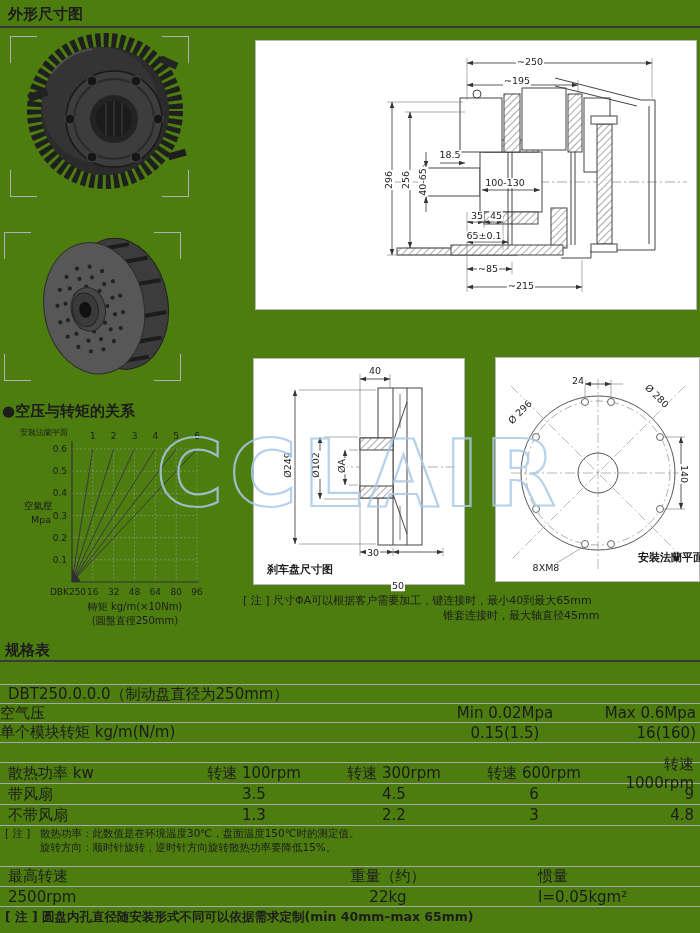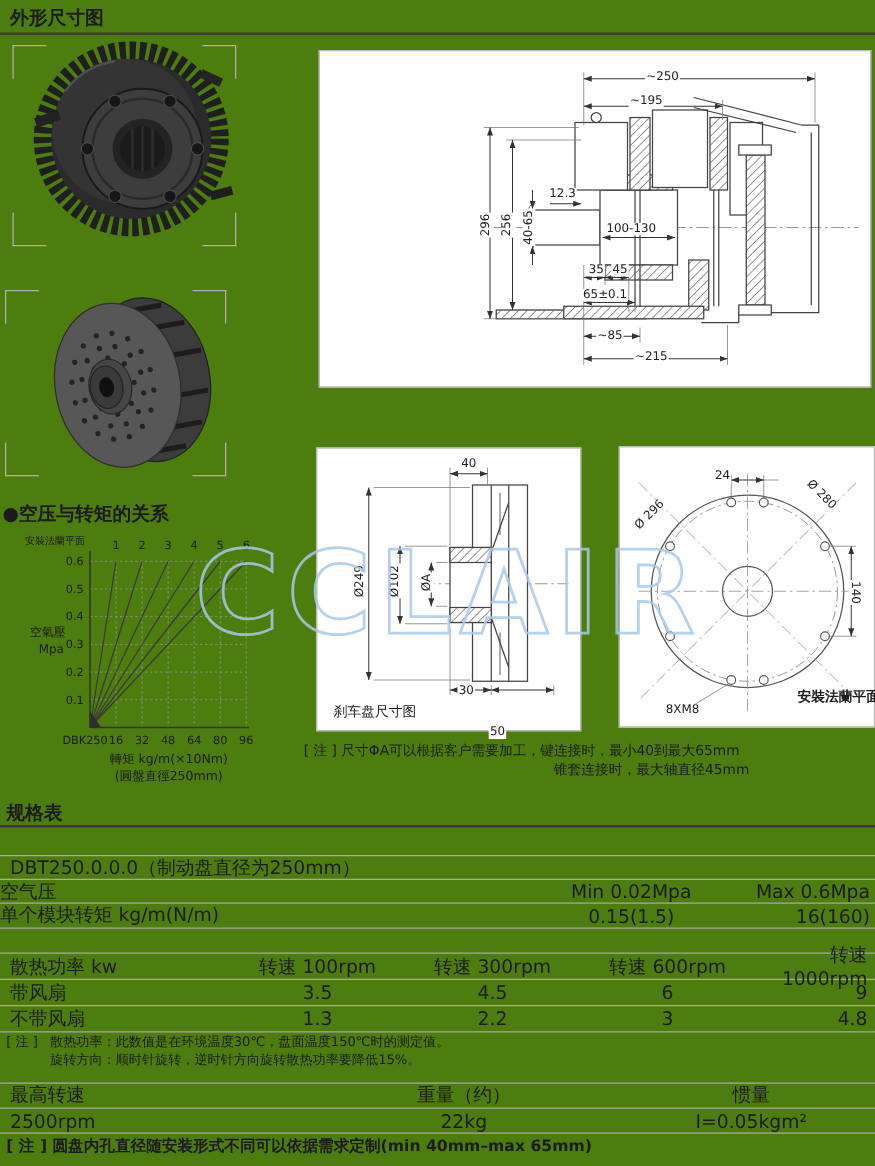--- a/index.html
+++ b/index.html
@@ -26,21 +26,21 @@
   .trow{display:flex;align-items:center;border-bottom:1px solid #a8a8a8;font-size:15px}
   .trow .pad{padding-left:8px}
   .spec-lab{width:420px;padding-left:0}
   .spec-min{width:170px;text-align:center}
   .spec-max{flex:1;text-align:right;padding-right:4px}
   .heat-lab{width:176px;padding-left:8px}
   .heat-c{width:140px;text-align:center}
   .heat-r{flex:1;text-align:right;padding-right:6px}
   .sum-lab{flex:1;padding-left:8px}
   .sum-mid{width:300px;text-align:center}
-  .sum-r{width:160px;text-align:center;padding-right:19px}
+  .sum-r{width:160px;text-align:left;padding-right:2px}
   svg text{font-family:"DejaVu Sans","Liberation Sans",sans-serif}
 </style>
 </head>
 <body>
 
 <div class="page">
 
   <div class="h1" style="left:8px;top:5px">外形尺寸图</div>
   <div class="rule" style="top:26px"></div>
 
@@ -201,21 +201,21 @@
     </g>
     <g stroke="#333" stroke-width=".8" marker-end="url(#ar1)">
       <line x1="185" y1="123" x2="210" y2="123"></line>
       <line x1="171" y1="112" x2="171" y2="127"></line>
       <line x1="171" y1="172" x2="171" y2="157"></line>
     </g>
   </svg>
 
   <span class="dim" style="left:530px;top:62px">~250</span>
   <span class="dim" style="left:517px;top:81px">~195</span>
-  <span class="dim" style="left:450px;top:155px">12.3</span>
+  <span class="dim" style="left:450px;top:155px">18.5</span>
   <span class="dim v" style="left:389px;top:180px">296</span>
   <span class="dim v" style="left:406px;top:180px">256</span>
   <span class="dim v" style="left:423px;top:182px">40-65</span>
   <span class="dim" style="left:505px;top:183px">100-130</span>
   <span class="dim" style="left:477px;top:216px">35</span>
   <span class="dim" style="left:496px;top:216px">45</span>
   <span class="dim" style="left:484px;top:236px">65±0.1</span>
   <span class="dim" style="left:488px;top:269px">~85</span>
   <span class="dim" style="left:521px;top:286px">~215</span>
 
@@ -314,21 +314,21 @@
       <line x1="107" y1="194" x2="140" y2="194"></line>
       <line x1="140" y1="194" x2="190" y2="194"></line>
     </g>
   </svg>
   <span class="dim" style="left:375px;top:371px">40</span>
   <span class="dim v" style="left:288px;top:465px">Ø249</span>
   <span class="dim v" style="left:316px;top:465px">Ø102</span>
   <span class="dim v" style="left:342px;top:466px">ØA</span>
   <span class="dim" style="left:373px;top:553px">30</span>
   <span class="dim" style="left:398px;top:586px">50</span>
-  <span class="cap" style="left:267px;top:562px;font-weight:normal">刹车盘尺寸图</span>
+  <span class="cap" style="left:267px;top:562px;font-weight:bold">刹车盘尺寸图</span>
 
   <div class="box" style="left:495px;top:357px;width:203px;height:223px"></div>
   <svg class="abs" style="left:495px;top:357px" width="203" height="223" viewBox="0 0 203 223">
     <defs>
       <marker id="ar3" markerWidth="9" markerHeight="8" refX="8" refY="3" orient="auto-start-reverse">
         <path d="M0,0L8,3L0,6z" fill="#333"></path>
         </marker>
     </defs>
     <g stroke="#555" fill="none">
       <circle cx="103" cy="116" r="77" stroke-width="1"></circle>

